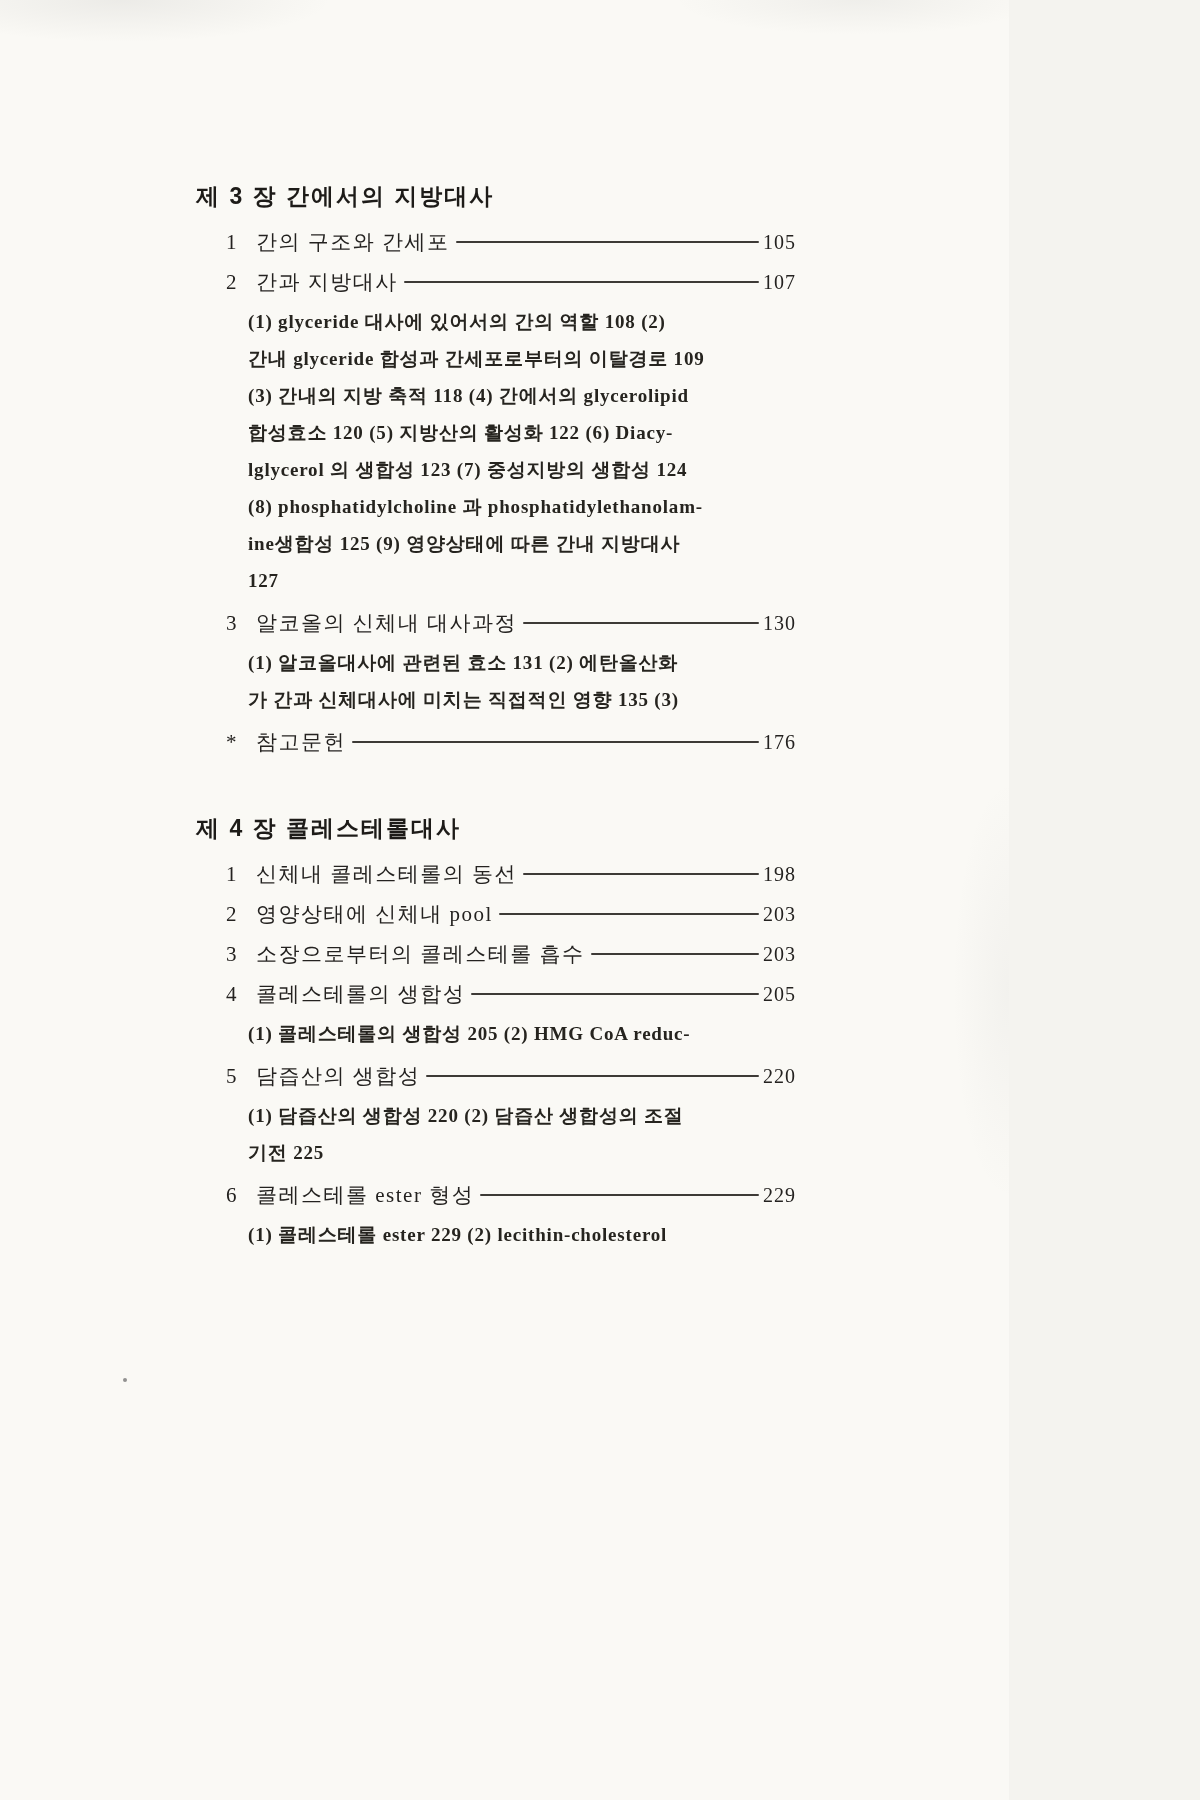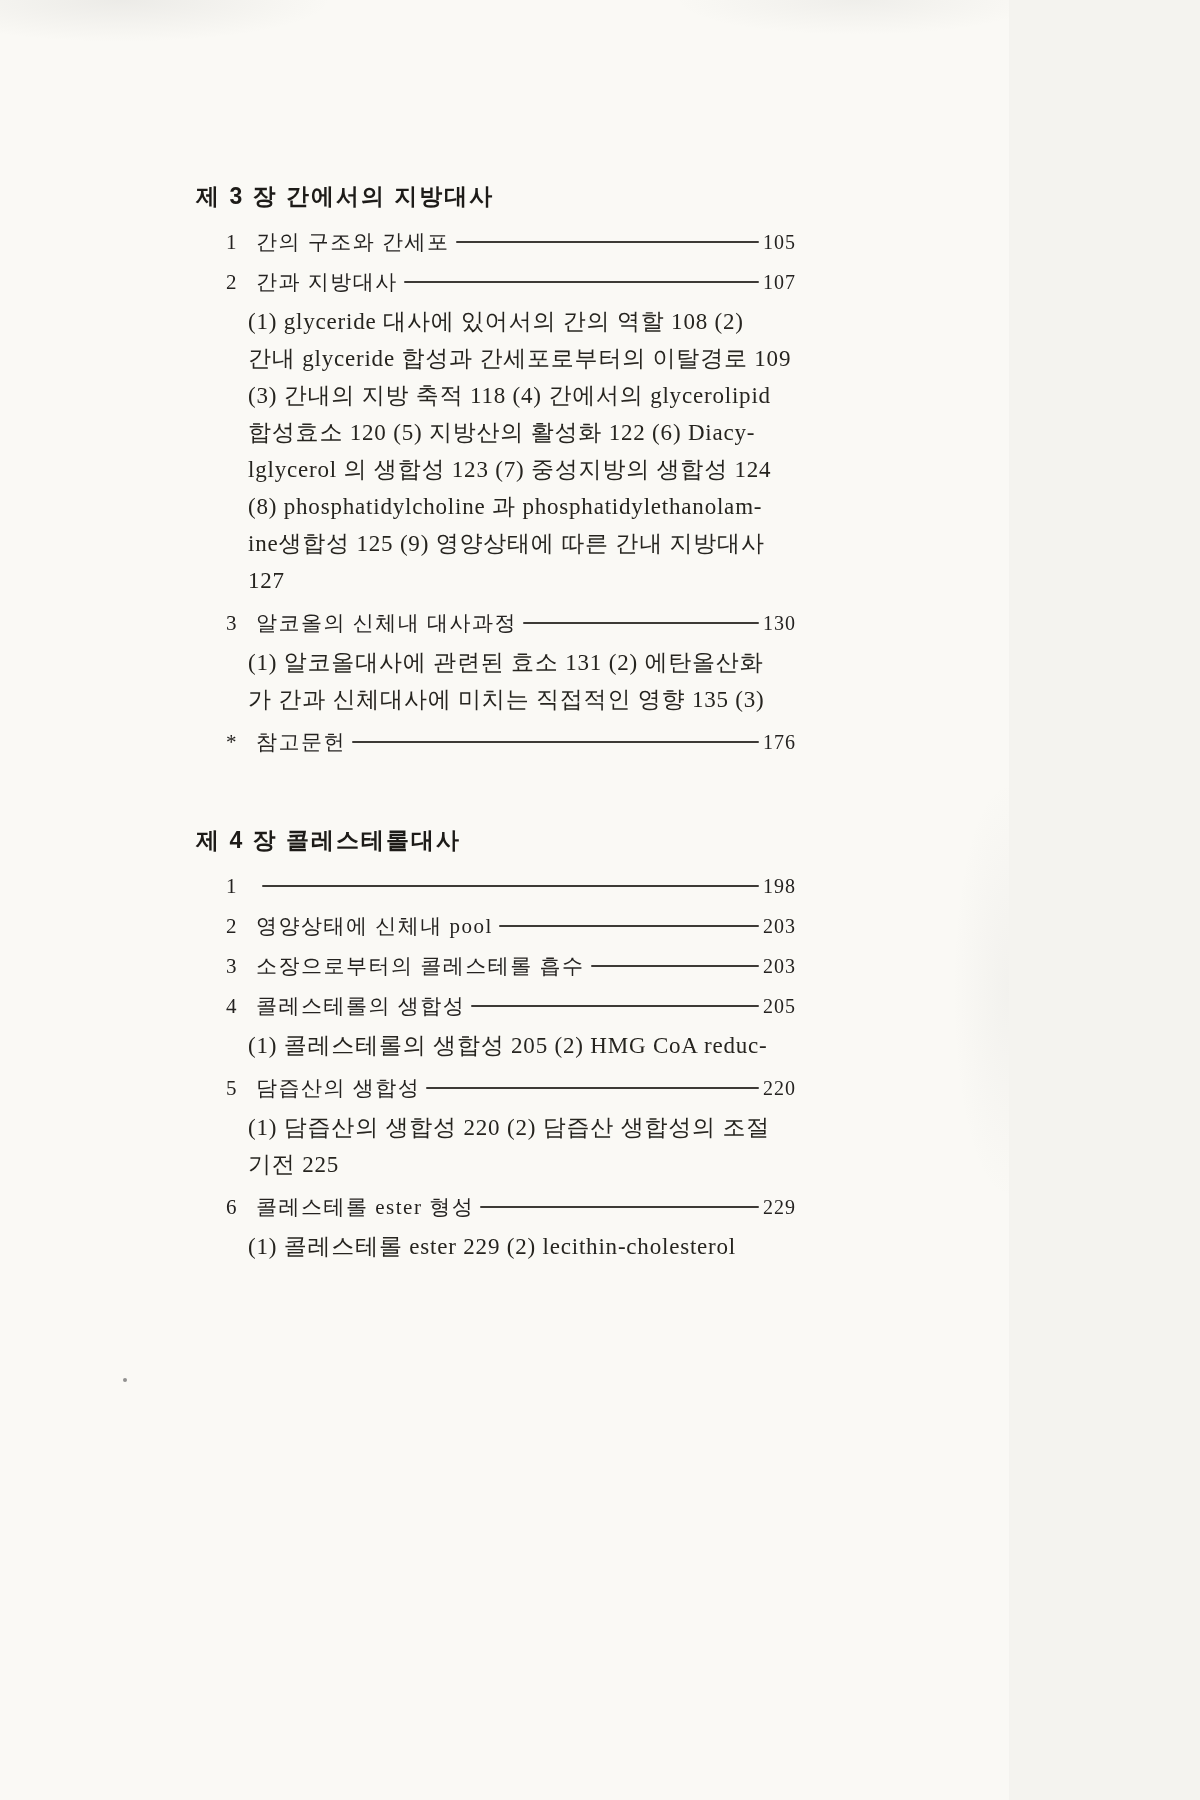--- a/index.html
+++ b/index.html
@@ -24,21 +24,21 @@
     overflow: hidden;
   }
   .content {
     position: absolute;
     left: 196px;
     top: 178px;
     width: 600px;
     color: #24221f;
   }
   .chapter + .chapter {
-    margin-top: 60px;
+    margin-top: 48px;
   }
   .chapter-title {
     margin: 0 0 8px 0;
     font-family: "Liberation Sans", "DejaVu Sans", sans-serif;
     font-weight: 700;
     font-size: 23px;
     letter-spacing: 2px;
     color: #1d1b18;
     line-height: 36px;
   }
@@ -71,24 +71,25 @@
     background: #3d3a36;
     border-radius: 1px;
   }
   .pagenum {
     font-size: 20px;
     letter-spacing: 1px;
     color: #242220;
   }
   .details {
     margin: 1px 0 4px 22px;
-    font-size: 23px;
+    font-size: 19px;
     line-height: 37px;
     letter-spacing: 0.8px;
     color: #26241f;
+    font-weight: bold;
   }
   .detail-line {
     white-space: nowrap;
   }
   
   .speck {
     position: absolute;
     left: 123px;
     bottom: 418px;
     width: 4px;
@@ -154,20 +155,21 @@
 
   </div>
         </div>
   </section>
       <section class="chapter">
     <h2 class="chapter-title">제 4 장   콜레스테롤대사</h2>
     <div class="chapter-entries">
           <div class="entry">
     <div class="entry-row">
       <span class="num">1</span>
+      <span class="entry-label">신체내 콜레스테롤의 동선</span>
       <span class="leader"></span>
       <span class="pagenum">198</span>
     </div>
 
   </div>
           <div class="entry">
     <div class="entry-row">
       <span class="num">2</span>
       <span class="entry-label">영양상태에 신체내 pool</span>
       <span class="leader"></span>

